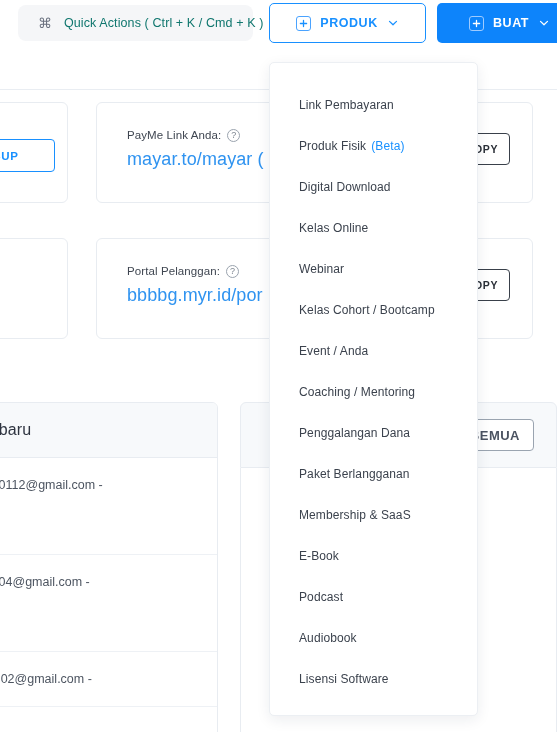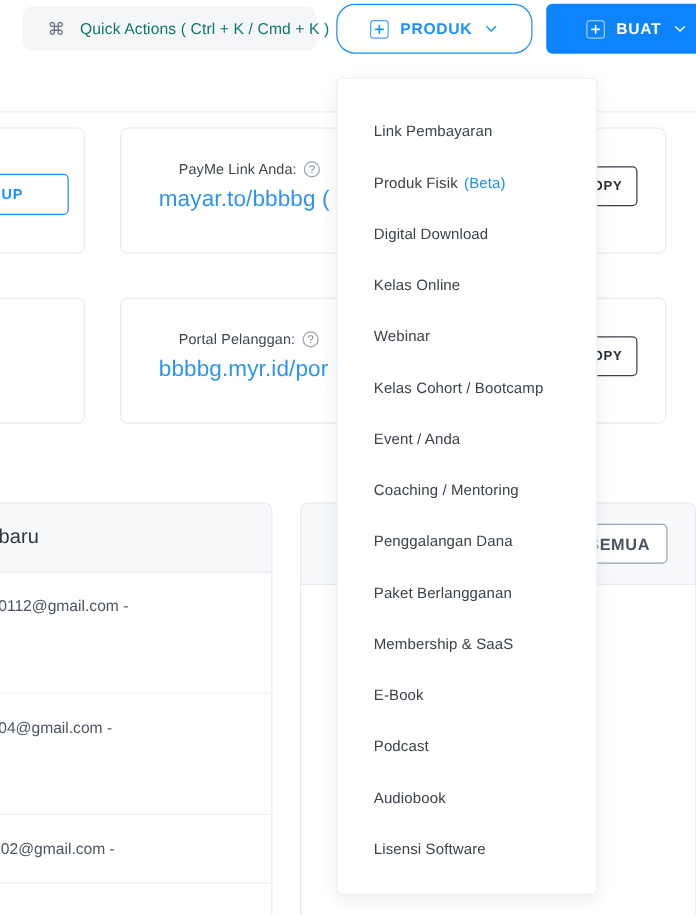--- a/index.html
+++ b/index.html
@@ -60,21 +60,21 @@
     white-space: nowrap;
   }
 
   .btn-produk {
     position: absolute;
     left: 269px;
     top: 3px;
     width: 157px;
     height: 40px;
     border: 1.6px solid #1890ff;
-    border-radius: 15px;
+    border-radius: 5px;
     background: #ffffff;
     display: flex;
     align-items: center;
     justify-content: center;
     gap: 9px;
     cursor: pointer;
   }
   .btn-buat {
     position: absolute;
     left: 437px;
@@ -171,24 +171,22 @@
   .card-link-2 { top: 192px; }
 
   .link-inner {
     position: absolute;
     left: 30px; top: 26px;
   }
   .link-label {
     font-size: 11.5px;
     color: #3f4651;
     display: flex;
-    align-items: center;
     gap: 6px;
     letter-spacing: 0.1px;
-    margin-left: 16px;
   }
   .q-mark {
     width: 13px; height: 13px;
     border: 1px solid #9aa3ae;
     border-radius: 50%;
     color: #7c848f;
     font-size: 9px;
     display: inline-flex;
     align-items: center;
     justify-content: center;
@@ -348,21 +346,21 @@
     <div class="card card-topup">
       <button class="btn-topup">TOP-UP</button>
     </div>
 
     <div class="card card-link card-link-1">
       <div class="link-inner">
         <div class="link-label">
           <span>PayMe Link Anda:</span>
           <span class="q-mark">?</span>
         </div>
-        <div class="link-url">mayar.to/bbbbg (</div>
+        <div class="link-url">mayar.to/mayar (</div>
       </div>
       <button class="btn-copy">COPY</button>
     </div>
 
     <div class="card card-topup-2"></div>
 
     <div class="card card-link card-link-2">
       <div class="link-inner">
         <div class="link-label">
           <span>Portal Pelanggan:</span>

